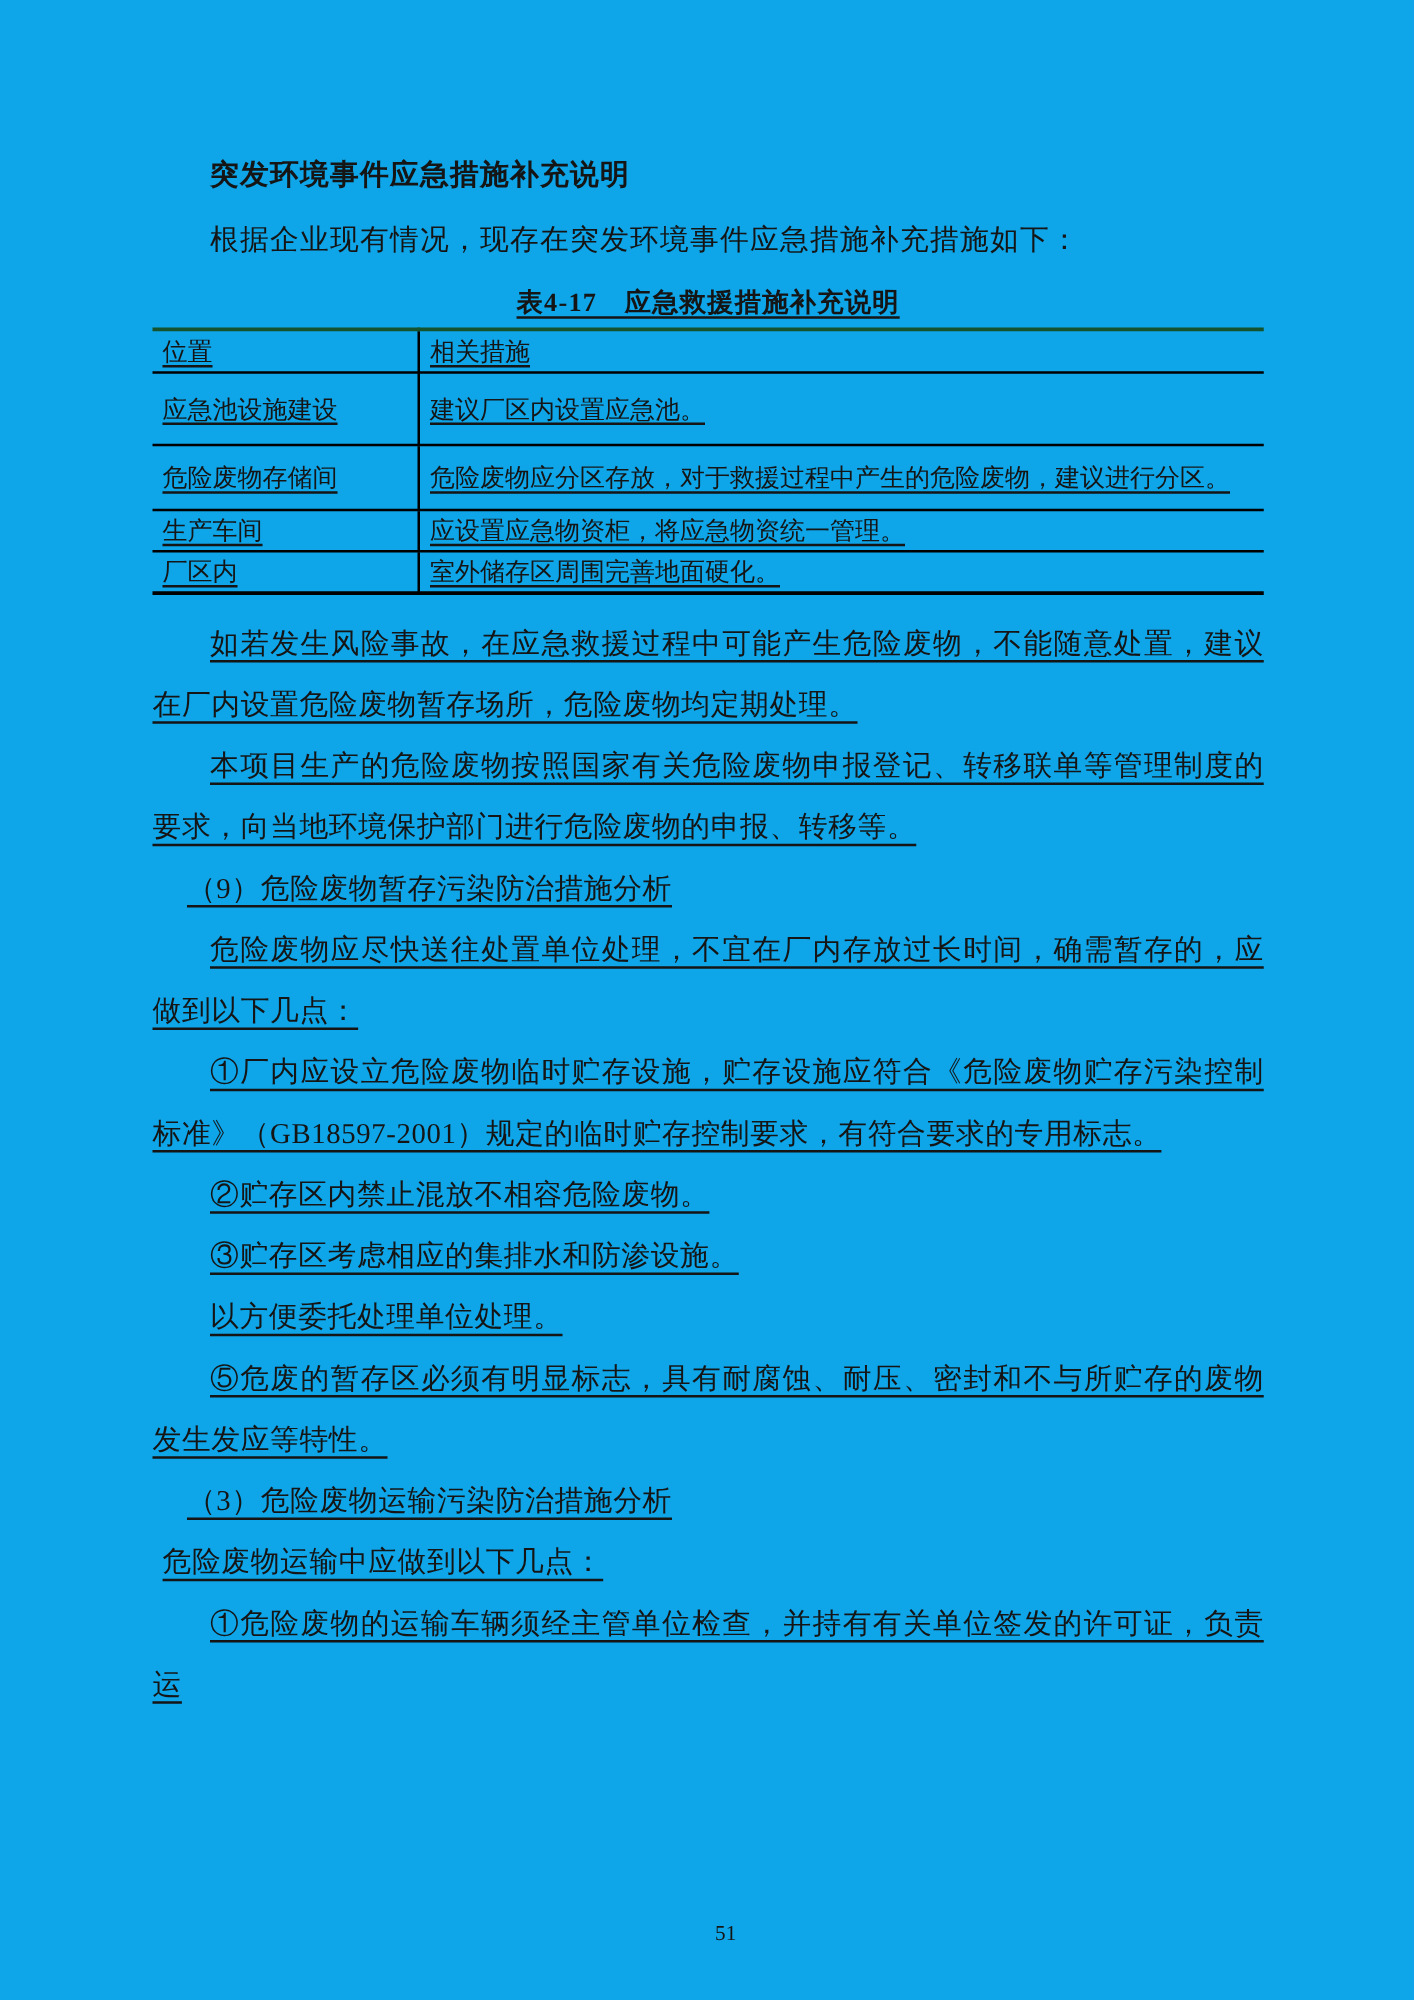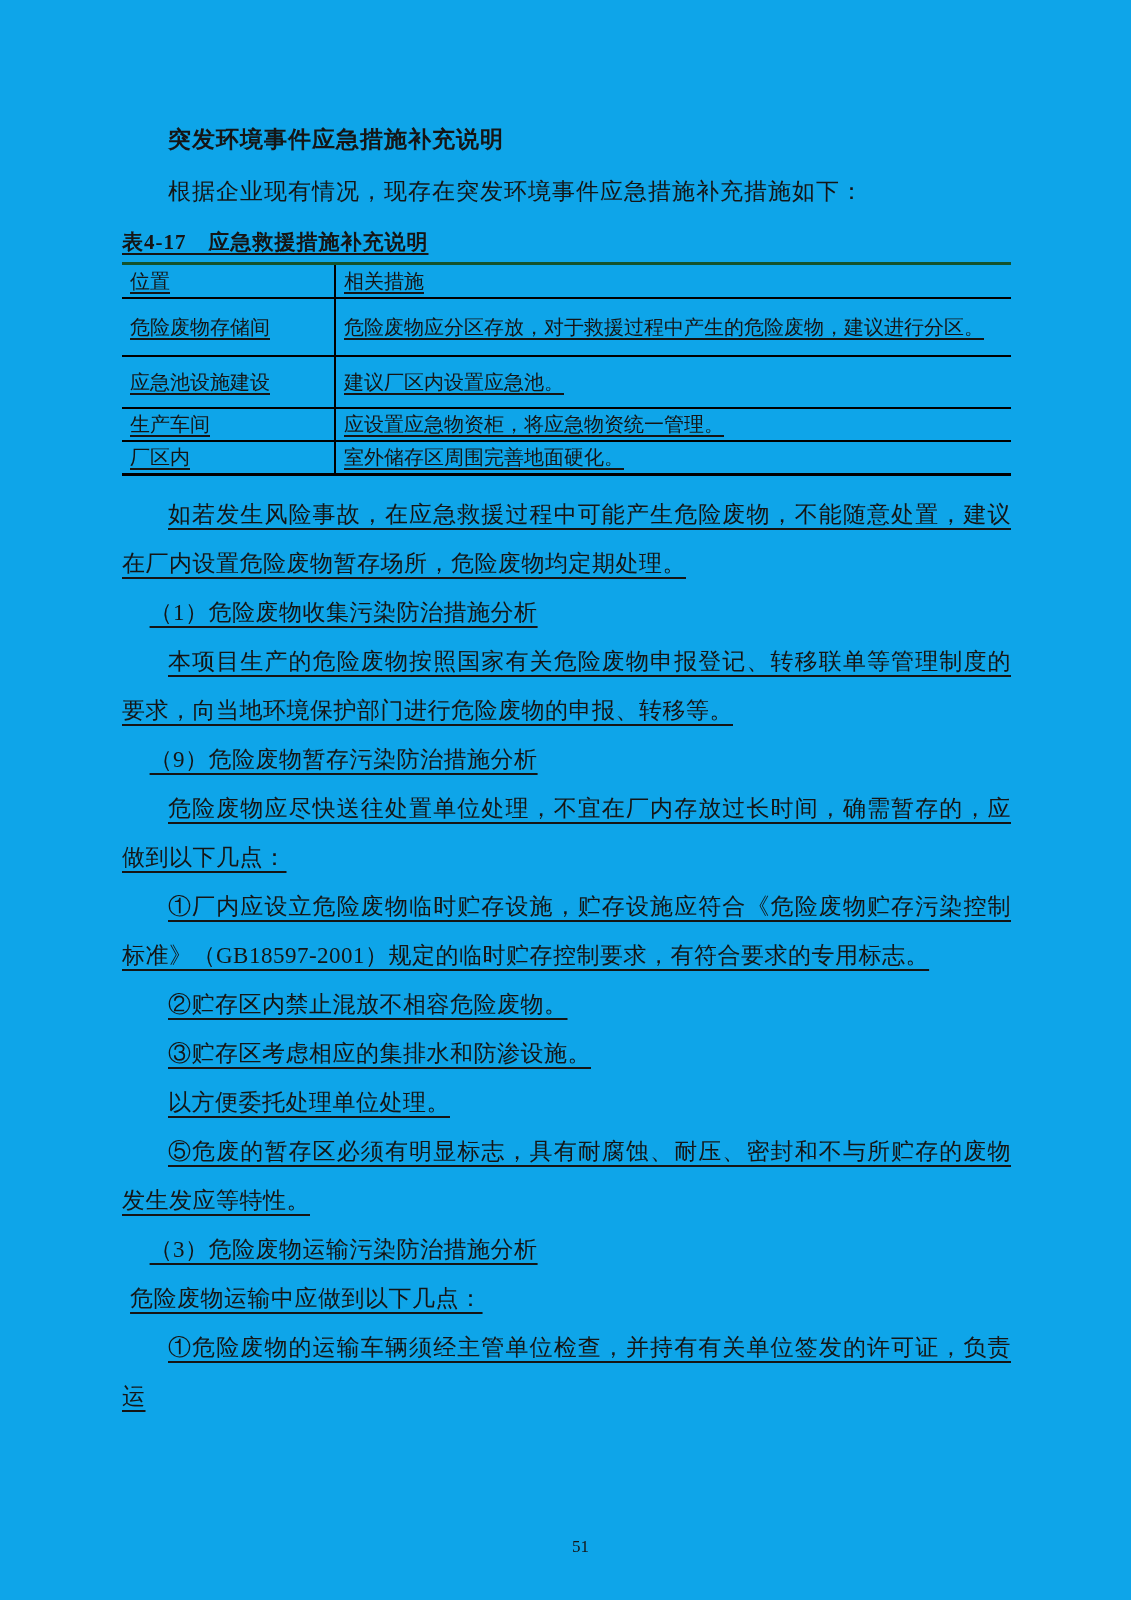--- a/index.html
+++ b/index.html
@@ -31,20 +31,21 @@
     font-size: 23px;
     line-height: 28px;
     text-indent: 2em;
     letter-spacing: 1px;
   }
   .table-caption {
     margin: 22px 0 0 0;
     font-size: 21px;
     font-weight: bold;
     line-height: 28px;
+    text-align: center;
     text-decoration: underline;
     text-decoration-thickness: 2px;
     text-underline-offset: 4px;
     letter-spacing: 1px;
   }
   table.measures {
     margin-top: 6px;
     width: 100%;
     border-collapse: collapse;
     border-top: 3px solid #14532d;
@@ -113,41 +114,40 @@
       <colgroup>
           <col class="c1">
           <col>
         </colgroup>
       <tbody>
         <tr>
           <td class="loc"><span>位置</span></td>
           <td><span>相关措施</span></td>
         </tr>
         <tr>
+          <td class="loc"><span>应急池设施建设</span></td>
+          <td><span>建议厂区内设置应急池。</span></td>
+        </tr>
+        <tr>
           <td class="loc"><span>危险废物存储间</span></td>
           <td><span>危险废物应分区存放，对于救援过程中产生的危险废物，建议进行分区。</span></td>
-        </tr>
-        <tr>
-          <td class="loc"><span>应急池设施建设</span></td>
-          <td><span>建议厂区内设置应急池。</span></td>
         </tr>
         <tr>
           <td class="loc"><span>生产车间</span></td>
           <td><span>应设置应急物资柜，将应急物资统一管理。</span></td>
         </tr>
         <tr>
           <td class="loc"><span>厂区内</span></td>
           <td><span>室外储存区周围完善地面硬化。</span></td>
         </tr>
       </tbody>
     </table>
 
     <div class="body-text">
       <p class="indent">如若发生风险事故，在应急救援过程中可能产生危险废物，不能随意处置，建议在厂内设置危险废物暂存场所，危险废物均定期处理。</p>
-      <p class="section">（1）危险废物收集污染防治措施分析</p>
       <p class="indent">本项目生产的危险废物按照国家有关危险废物申报登记、转移联单等管理制度的要求，向当地环境保护部门进行危险废物的申报、转移等。</p>
       <p class="section">（9）危险废物暂存污染防治措施分析</p>
       <p class="indent">危险废物应尽快送往处置单位处理，不宜在厂内存放过长时间，确需暂存的，应做到以下几点：</p>
       <p class="indent">①厂内应设立危险废物临时贮存设施，贮存设施应符合《危险废物贮存污染控制标准》（GB18597-2001）规定的临时贮存控制要求，有符合要求的专用标志。</p>
       <p class="indent">②贮存区内禁止混放不相容危险废物。</p>
       <p class="indent">③贮存区考虑相应的集排水和防渗设施。</p>
       <p class="indent">以方便委托处理单位处理。</p>
       <p class="indent">⑤危废的暂存区必须有明显标志，具有耐腐蚀、耐压、密封和不与所贮存的废物发生发应等特性。</p>
       <p class="section">（3）危险废物运输污染防治措施分析</p>
       <p class="flush">危险废物运输中应做到以下几点：</p>

